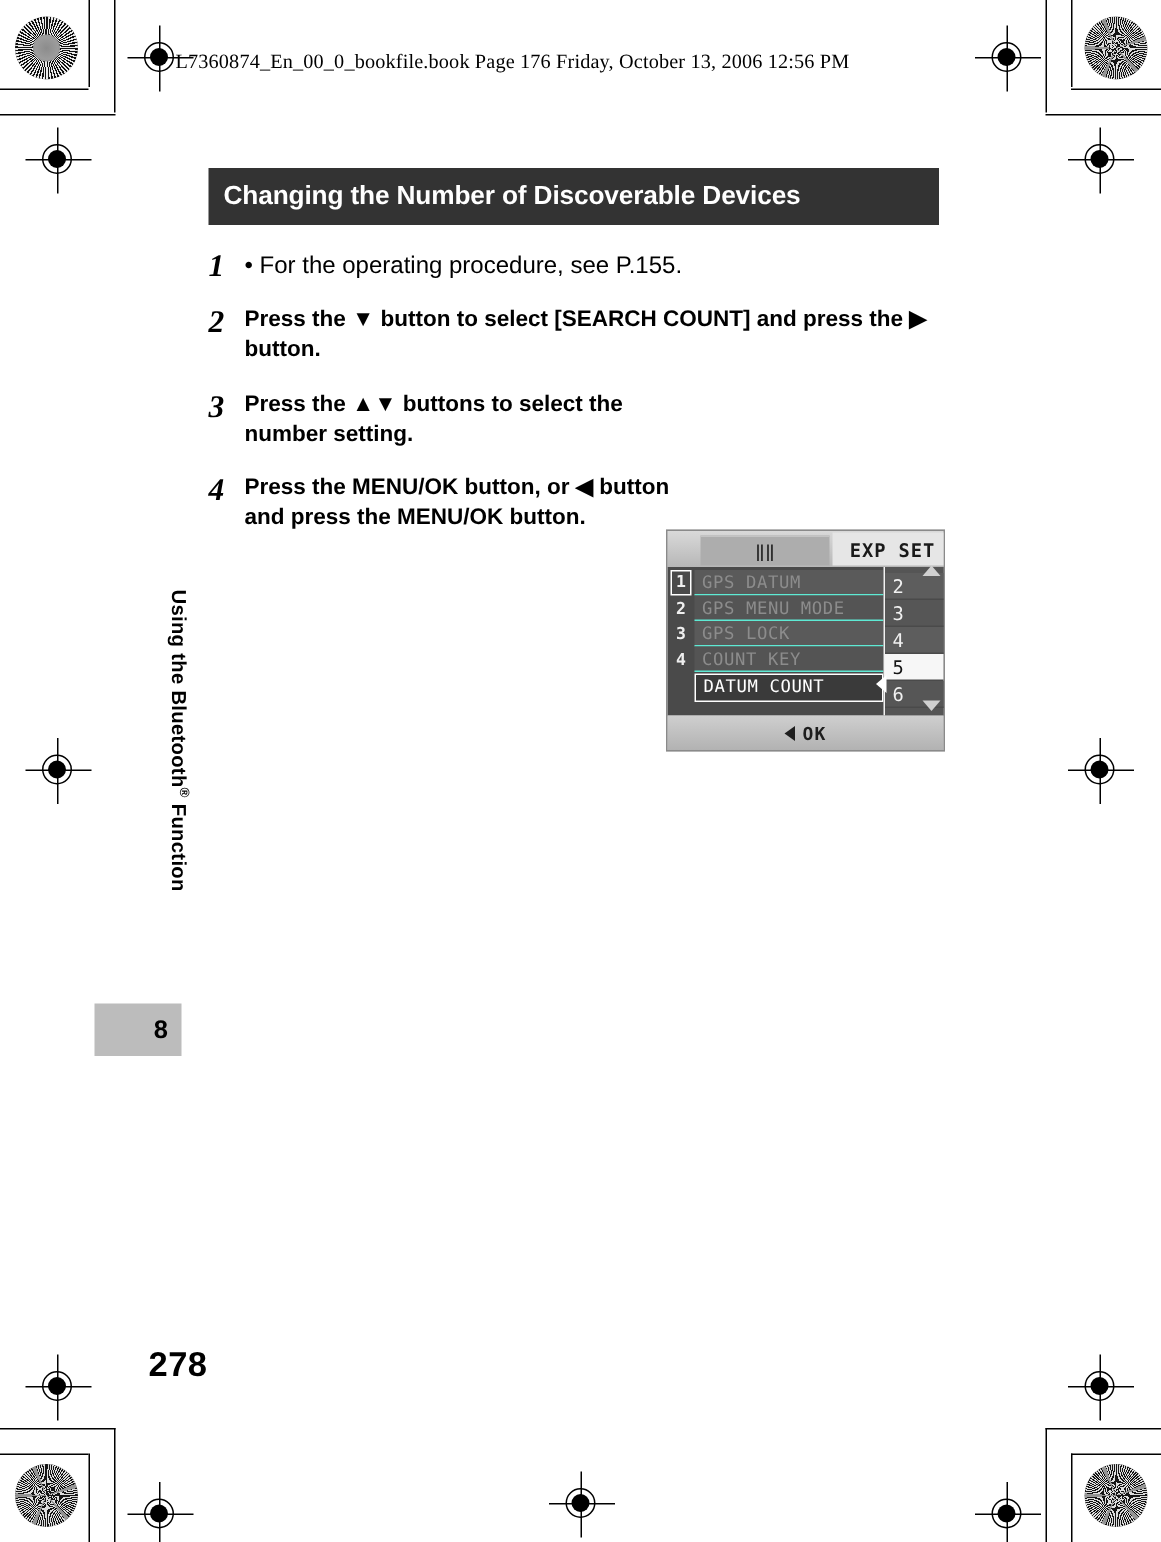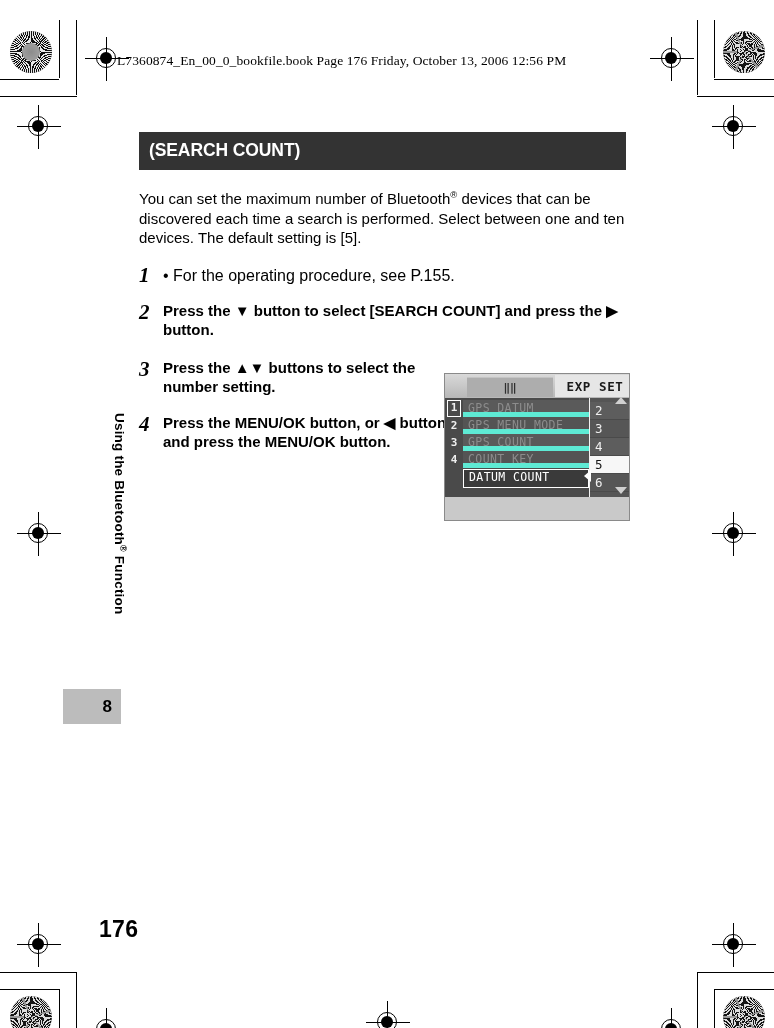--- a/index.html
+++ b/index.html
@@ -10,21 +10,20 @@
   body {
     width: 774px;
     height: 1028px;
     position: relative;
     font-family: "Liberation Sans", sans-serif;
     overflow: hidden;
   }
   .page {
     position: absolute;
     inset: 0;
-    margin-top: 20px;
   }
 
   
   .reg {
     position: absolute;
     width: 44px;
     height: 44px;
     pointer-events: none;
   }
   .reg .ring {
@@ -298,21 +297,21 @@
     width: 126px;
   }
   .menulist .mi {
     height: 17px;
     line-height: 17px;
     padding-left: 5px;
     color: #8c8c8c;
     background: #5a5a5a;
     font-size: 11.5px;
     letter-spacing: .4px;
-    border-bottom: 5px solid #5eead4;
+    border-bottom: 1px solid #5eead4;
     box-sizing: border-box;
   }
   .menulist .mi.alt { background: #545454; }
   .menulist .mi.selected {
     color: #ffffff;
     background: #3a3a3a;
     border: 1.6px solid #ffffff;
     height: 19px;
     line-height: 15px;
     margin-top: 1px;
@@ -496,29 +495,28 @@
   <div class="runhead">L7360874_En_00_0_bookfile.book  Page 176  Friday, October 13, 2006  12:56 PM</div>
 
   <div class="vtab">
     <div class="vtext"><span>Using the Bluetooth</span><sup>®</sup><span> Function</span></div>
   </div>
 
   <div class="chapbox">
     <span>8</span>
   </div>
 
-  <div class="folio">176</div>
+  <div class="folio">278</div>
 
   <div class="content">
 
     <div class="sec-title">
-      <div>(SEARCH COUNT)</div>
-    </div>
-
-    <p class="intro"><span>You can set the maximum number of Bluetooth</span><sup>®</sup><span> devices that can be discovered each time a search is performed. Select between one and ten devices. The default setting is [5].</span></p>
+      <div>Changing the Number of Discoverable Devices</div>
+    </div>
+
 
     <div class="step">
       <div class="num">1</div>
       <div class="body">
         <div class="bullet">•  For the operating procedure, see P.155.</div>
       </div>
     </div>
 
     <div class="step">
       <div class="num">2</div>
@@ -558,21 +556,21 @@
       <div class="numcol">
         <div class="boxed">1</div>
         <div>2</div>
         <div>3</div>
         <div>4</div>
       </div>
 
       <div class="menulist">
         <div class="mi">GPS DATUM</div>
         <div class="mi alt">GPS MENU MODE</div>
-        <div class="mi">GPS COUNT</div>
+        <div class="mi">GPS LOCK</div>
         <div class="mi alt">COUNT KEY</div>
         <div class="mi selected">DATUM COUNT</div>
       </div>
 
       <div class="left-caret"></div>
 
       <div class="valcol">
         <div class="scroll-up">
             <div class="tri up"></div>
           </div>
@@ -581,16 +579,20 @@
         <div class="vi">4</div>
         <div class="vi selected">5</div>
         <div class="vi alt">6</div>
         <div class="scroll-dn">
             <div class="tri dn"></div>
           </div>
       </div>
 
     </div>
 
+    <div class="lcd-bottom">
+      <span class="ok-caret"></span>
+      <span>OK</span>
+    </div>
 
   </div>
 
 </div>
 
 </body></html>

